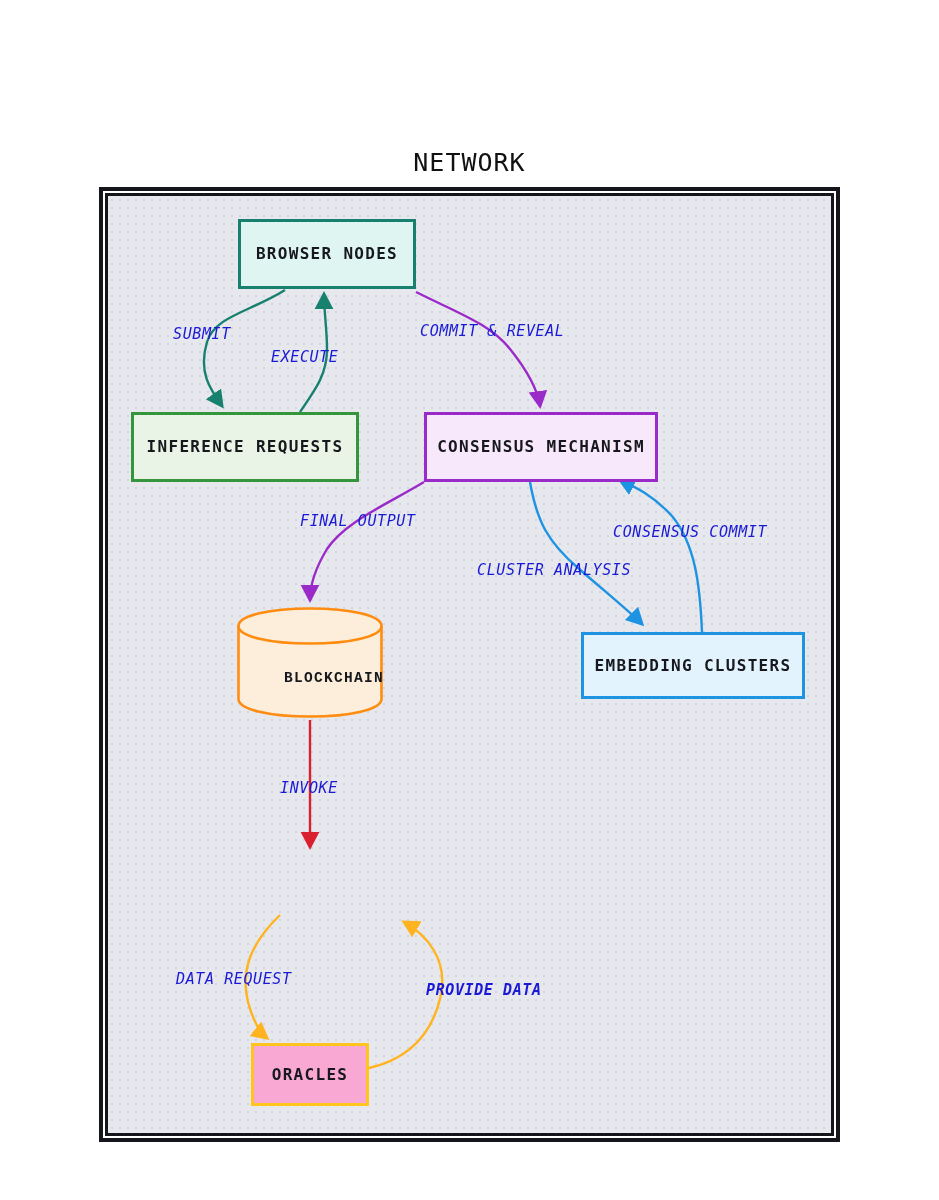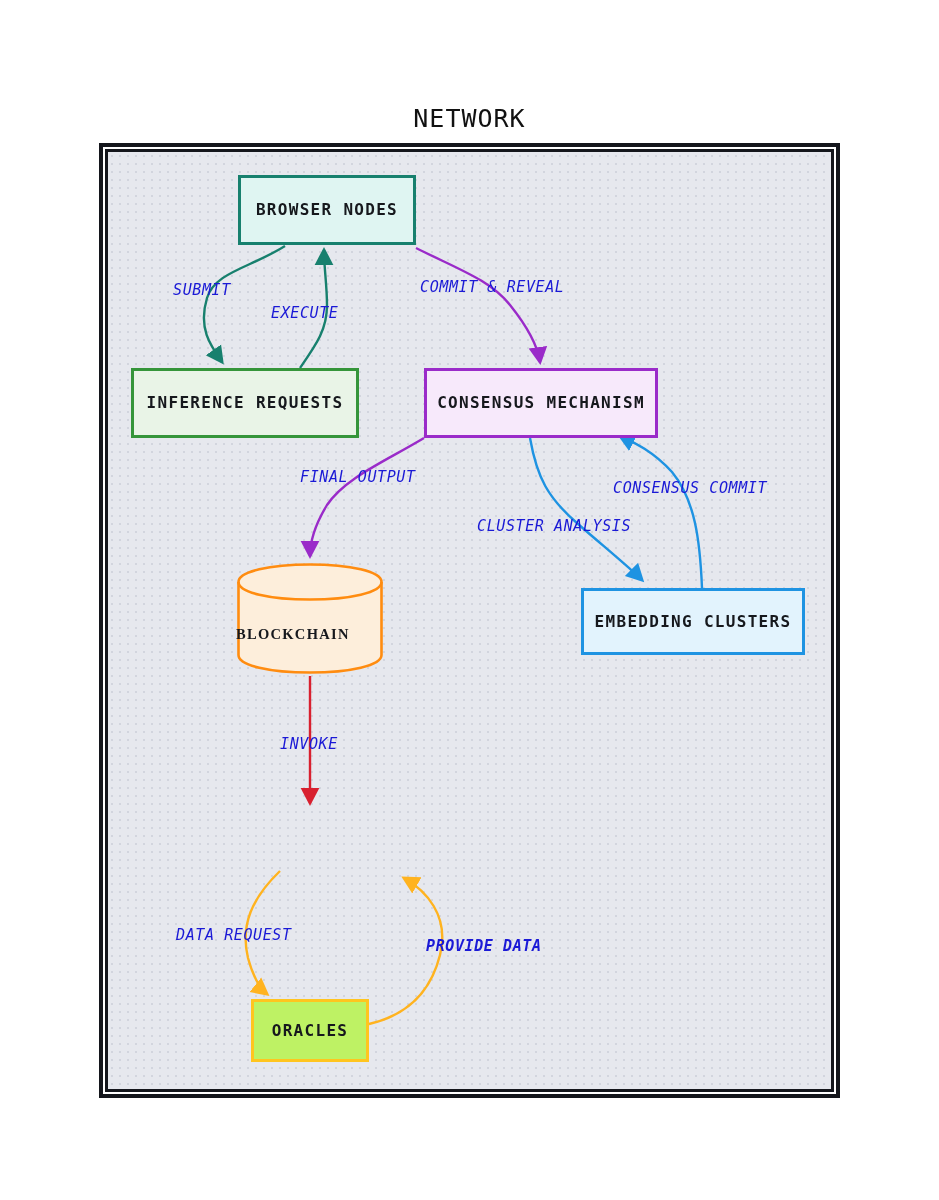--- a/index.html
+++ b/index.html
@@ -11,20 +11,21 @@
     width: 939px;
     height: 1200px;
     font-family: "DejaVu Sans Mono", monospace;
     overflow: hidden;
   }
   #canvas {
     position: relative;
     width: 939px;
     height: 948px;
     background: #ffffff;
+    margin-top: 44px;
   }
 
   
   .diagram-title {
     position: absolute;
     left: 0;
     top: 104px;
     width: 939px;
     text-align: center;
     font-family: "DejaVu Sans Mono", monospace;
@@ -90,22 +91,22 @@
   }
 
   
   .cyl-wrap {
     position: absolute;
   }
   .cyl-label {
     position: absolute;
     left: 0;
     width: 100%;
-    text-align: left;
-    font-family: Liberation Serif, serif;
+    text-align: right;
+    font-family: Liberation Mono, monospace;
     font-weight: bold;
     font-size: 14.5px;
     letter-spacing: 1.3px;
     color: #16181d;
   }
 
   
   .edge-label {
     position: absolute;
     font-family: "DejaVu Sans Mono", monospace;
@@ -184,21 +185,21 @@
     <svg width="148" height="113" viewBox="0 0 148 113">
       <path d="M2.5,20 C2.5,9.5 34,2.5 74,2.5 C114,2.5 145.5,9.5 145.5,20
                L145.5,93 C145.5,103.5 114,110.5 74,110.5
                C34,110.5 2.5,103.5 2.5,93 Z" fill="#fdeedb" stroke="#ff8c10" stroke-width="2.6"></path>
       <path d="M2.5,20 C2.5,30.5 34,37.5 74,37.5 C114,37.5 145.5,30.5 145.5,20" fill="none" stroke="#ff8c10" stroke-width="2.6"></path>
     </svg>
     <div class="cyl-label" style="top:64px;">BLOCKCHAIN</div>
   </div>
 
 
-  <div class="node rect" style="left:251px; top:999px; width:118px; height:63px; border-color:#ffc51f; background:#bef264;">
+  <div class="node rect" style="left:251px; top:999px; width:118px; height:63px; border-color:#ffc51f; background:#f9a8d4;">
     <span>ORACLES</span>
   </div>
 
   <div class="edge-label" style="left:173px; top:281px;">SUBMIT</div>
 
   <div class="edge-label" style="left:271px; top:304px;">EXECUTE</div>
 
   <div class="edge-label" style="left:420px; top:278px;">COMMIT &amp; REVEAL</div>
 
   <div class="edge-label" style="left:300px; top:468px;">FINAL OUTPUT</div>

